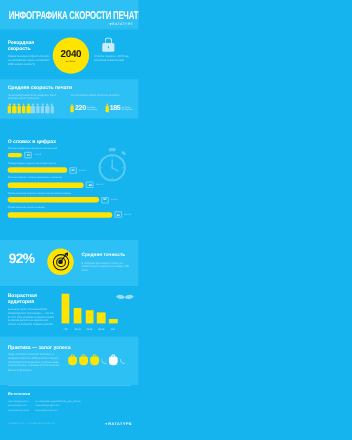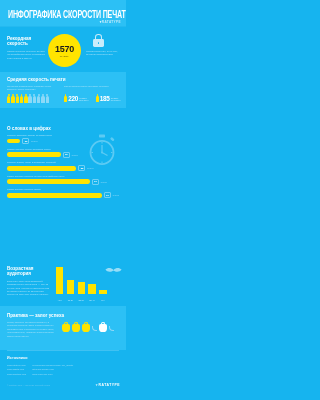--- a/index.html
+++ b/index.html
@@ -270,21 +270,21 @@
   </div>
 
   <div class="sec record">
     <div class="record-left">
       <div class="sec-title">Рекордная</div>
       <div class="sec-title">скорость</div>
       <div class="body-txt">Самая высокая скорость печати на английском языке составляет 1080 знаков в минуту</div>
     </div>
 
     <div class="disc">
-      <div class="disc-num">1570</div>
+      <div class="disc-num">2040</div>
       <div class="disc-unit">зн./мин.</div>
     </div>
 
     <div class="lock">
       <div class="lock-shackle"></div>
       <div class="lock-body"></div>
       <div class="lock-hole"></div>
     </div>
     <div class="record-right">
       <div class="body-txt">Стелла Пажунас, 1946 год, печатная машинка IBM</div>
@@ -410,20 +410,33 @@
           <div class="bar-label">Самая высокая скорость ввода</div>
           <div class="bar-row">
             <div class="bar" style="width: 88%;"></div>
             <div class="bar-val">96</div>
             <div class="bar-unit">знаков</div>
           </div>
         </div>
       </div>
   </div>
 
+  <div class="sec acc">
+    <div class="acc-pct">92%</div>
+    <div class="target">
+      <div class="ring r1"></div>
+      <div class="ring r2"></div>
+      <div class="ring r3"></div>
+      <div class="arrow"></div>
+    </div>
+    <div class="acc-right">
+      <div class="sec-title">Средняя точность</div>
+      <div class="body-txt">В среднем при наборе текста на компьютере 8 ошибок на каждые 100 слов</div>
+    </div>
+  </div>
 
   <div class="sec age">
     <div class="age-left">
       <div class="sec-title">Возрастная</div>
       <div class="sec-title">аудитория</div>
       <div class="body-txt">Большая часть пользователей клавиатурного тренажера — это 18-24 лет. Они ускоряют навыки печати во время работы за звуком или только на получать первые работы.</div>
     </div>
     <div class="age-chart">
       <svg class="mustache" viewBox="0 0 40 14">
         <path d="M20 7 C14 1, 6 1, 1 6 C5 12, 14 13, 20 8 C26 13, 35 12, 39 6 C34 1, 26 1, 20 7 Z" fill="#ffffff"></path>

